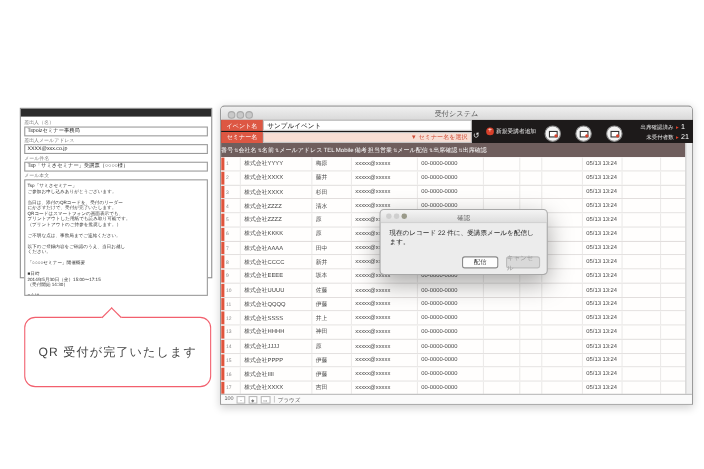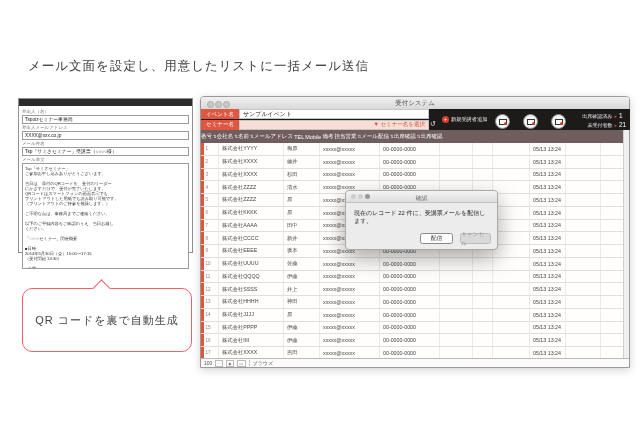--- a/index.html
+++ b/index.html
@@ -107,21 +107,20 @@
   .dbtn{height:11px;border-radius:2.5px;font-size:5.8px;display:flex;align-items:center;
         justify-content:center;box-sizing:border-box;}
   .dbtn.deliver{width:33px;background:#fdfdfd;border:1px solid #8a8a8a;color:#333;}
   .dbtn.cancel{width:31px;background:#d9d9d9;border:1px solid #bdbdbd;color:#9b9b9b;}
 </style>
 </head>
 <body>
 
 <div id="canvas">
 
-  <div class="headline">メール文面を設定し、用意したリストに一括メール送信</div>
 
   <div class="mail-panel">
     <div class="dark-bar"></div>
     <div class="body">
       <div>
 
           <div>
             <div class="m-label">差出人（名）</div>
             <div class="m-input">Tspoizセミナー事務局</div>
           </div>
@@ -159,21 +158,21 @@
 
 ■会場
 Tsp Gallery 株式会社○○○○○
 東京都港区○○○1-2-3 ○○ビル4F
 最寄り駅：JR○○線「○○駅」徒歩5分</div>
     </div>
   </div>
 
   <div class="bubble">
     <div class="pointer"></div>
-    <div class="txt">QR コードを裏で自動生成</div>
+    <div class="txt">QR 受付が完了いたします</div>
   </div>
 
   <div class="win">
     <div class="titlebar">
       <span class="tl t1"></span>
       <span class="tl t2"></span>
       <span class="tl t3"></span>
       <div class="wtitle">受付システム</div>
     </div>
 

